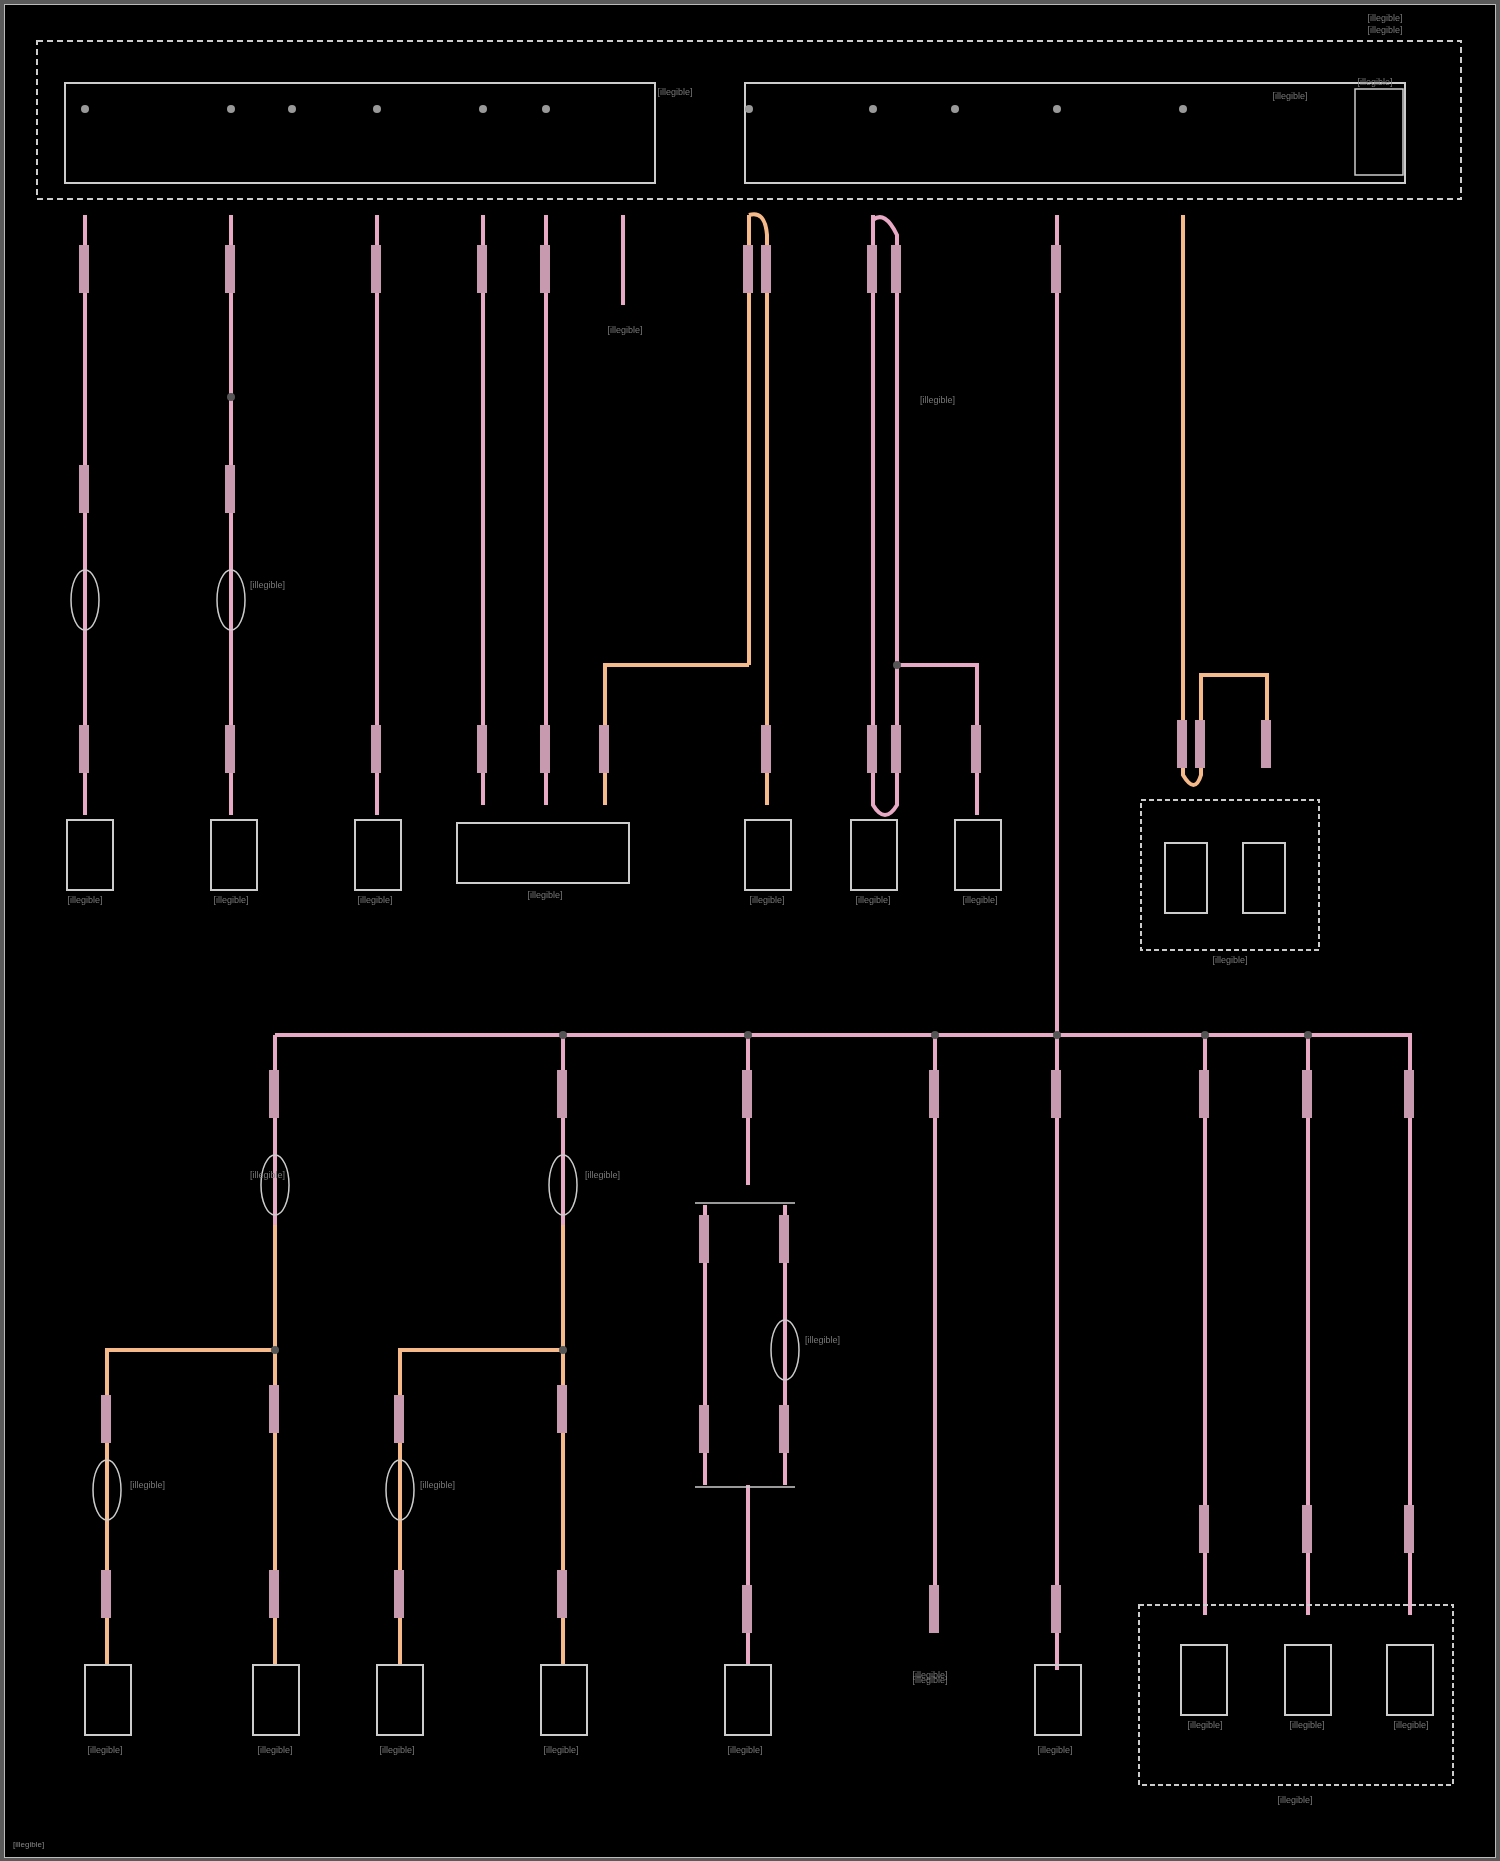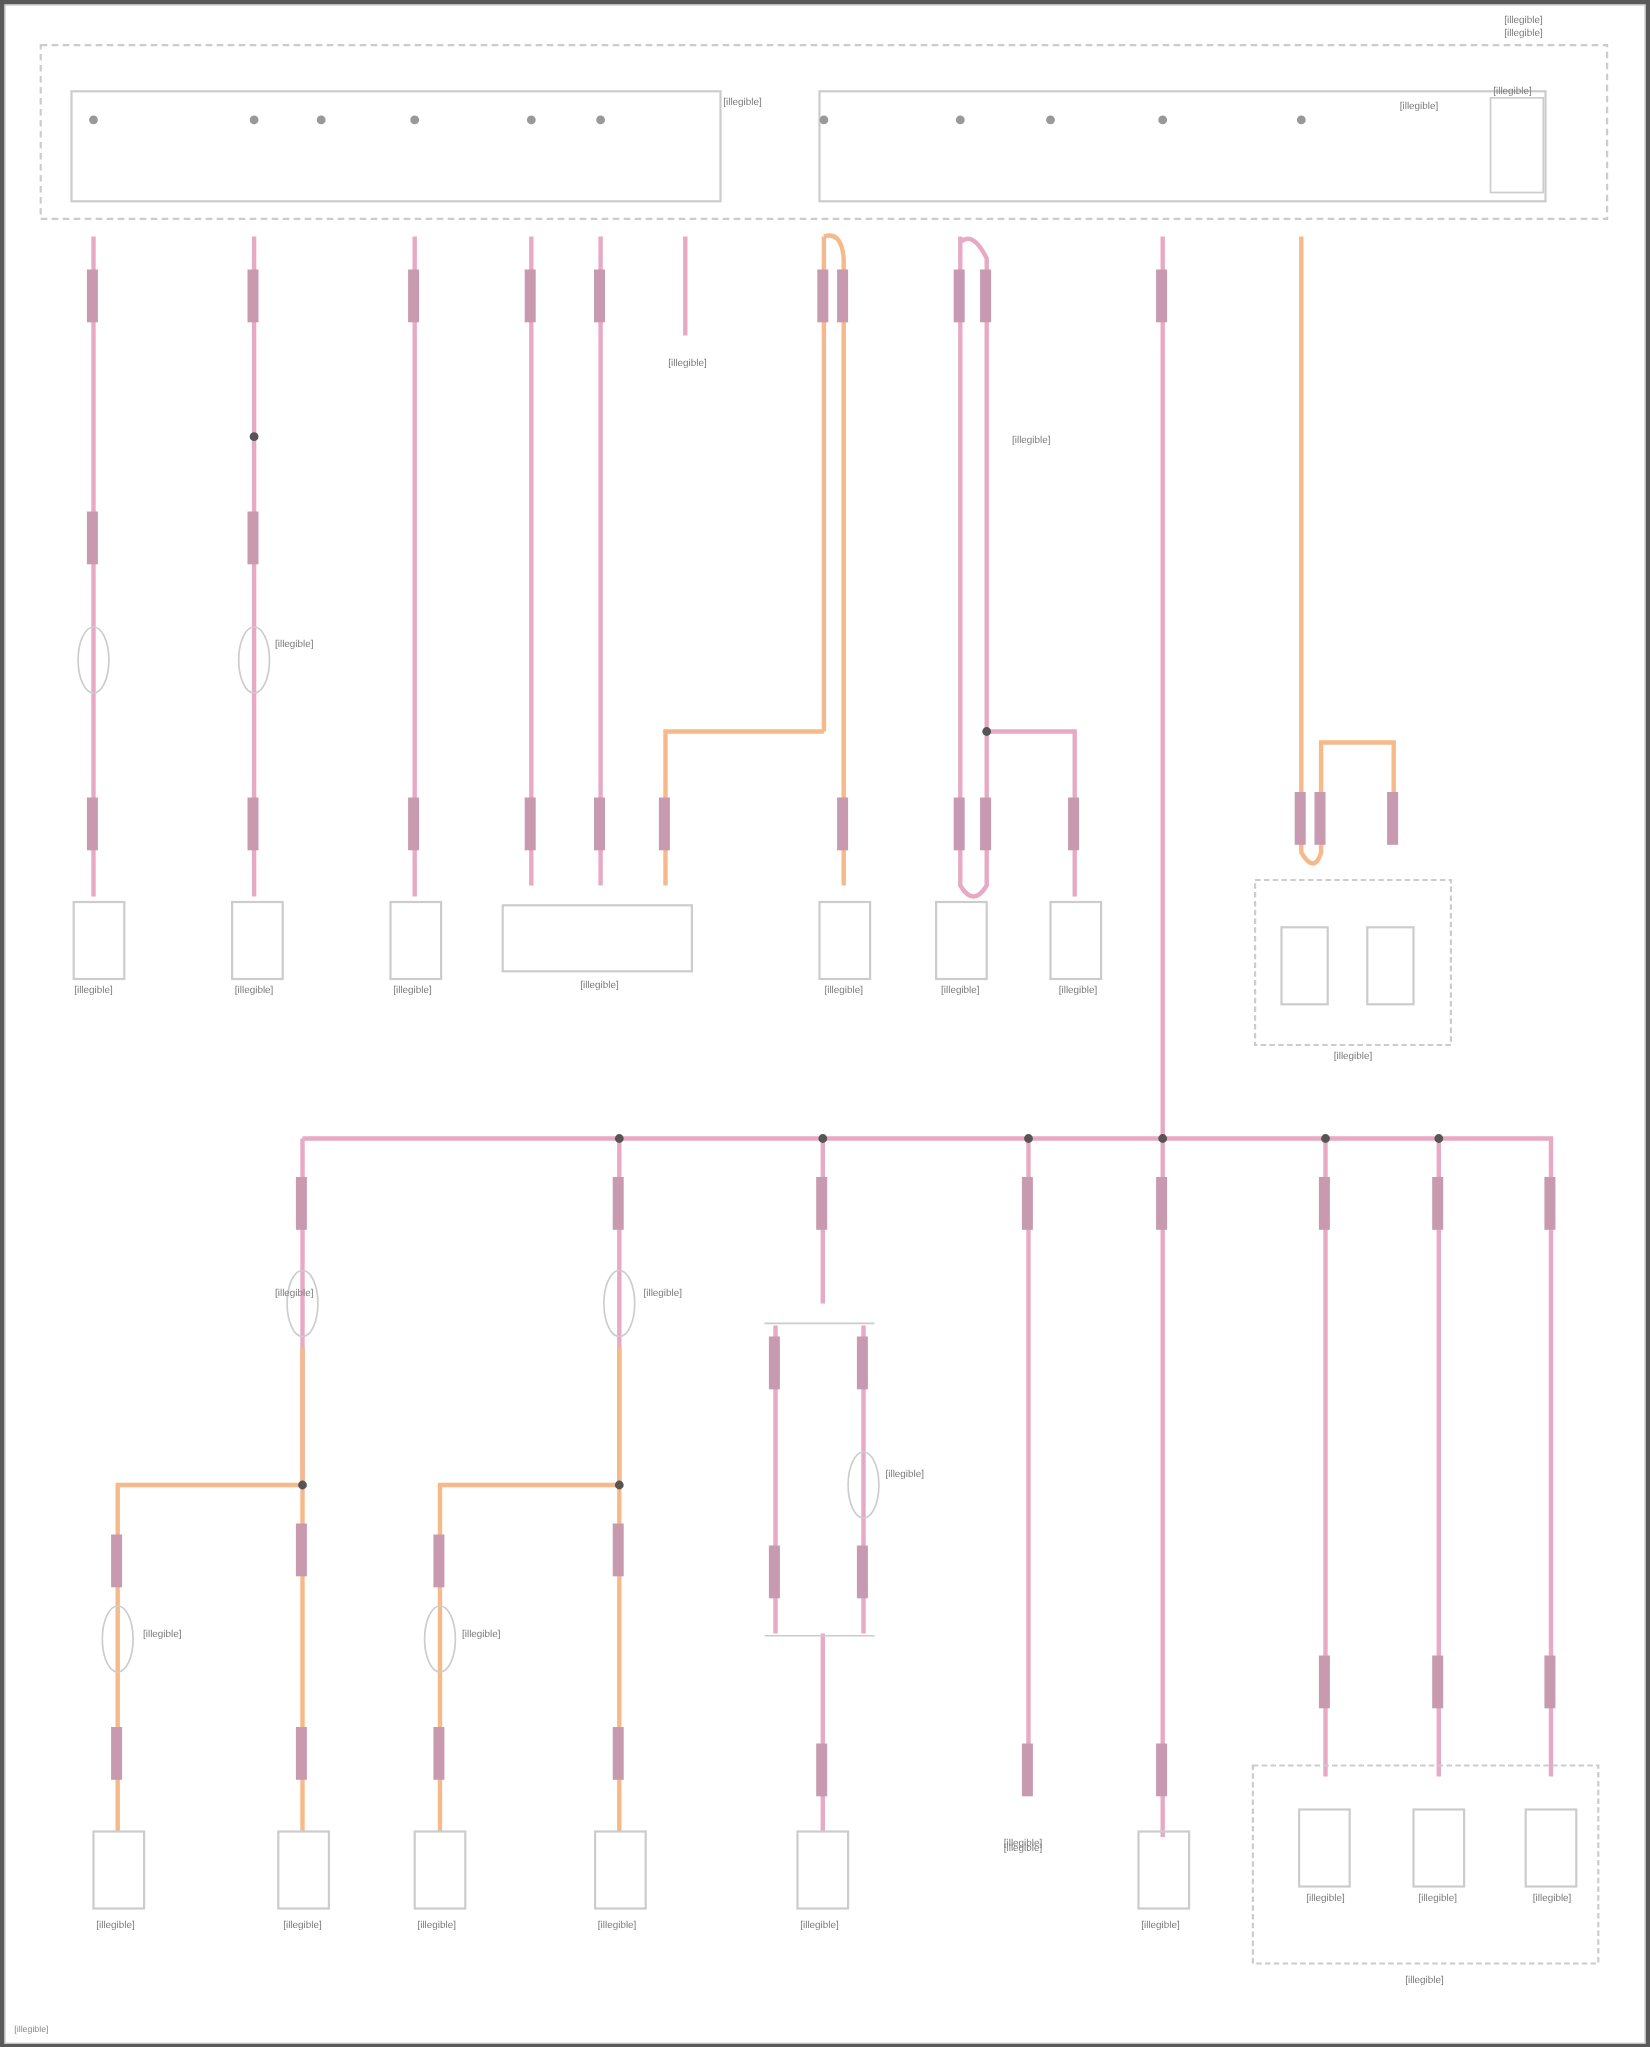--- a/index.html
+++ b/index.html
@@ -1,17 +1,17 @@
 <!DOCTYPE html>
 <html><head>
 <meta charset="utf-8">
 <style>
   html,body{margin:0;padding:0;background:#5a5a5a;}
   body{width:1500px;height:1861px;position:relative;overflow:hidden;font-family:"Liberation Sans",sans-serif;}
-  .sheet{position:absolute;left:4px;top:4px;width:1490px;height:1852px;background:#ffffff;border:1px solid #bbb;}
+  .sheet{position:absolute;left:4px;top:4px;width:1490px;height:1852px;background:#000000;border:1px solid #bbb;}
   svg{position:absolute;left:0;top:0;}
   .lbl{position:absolute;font-size:9px;line-height:11px;color:#7a7a7a;text-align:center;white-space:pre-line;}
   .lbl.l{text-align:left;}
   .footer{position:absolute;left:8px;bottom:8px;font-size:8px;color:#888;}
 </style>
 </head>
 <body>
 
 <div class="sheet">
 <svg width="1490" height="1852" viewBox="0 0 1490 1852">

